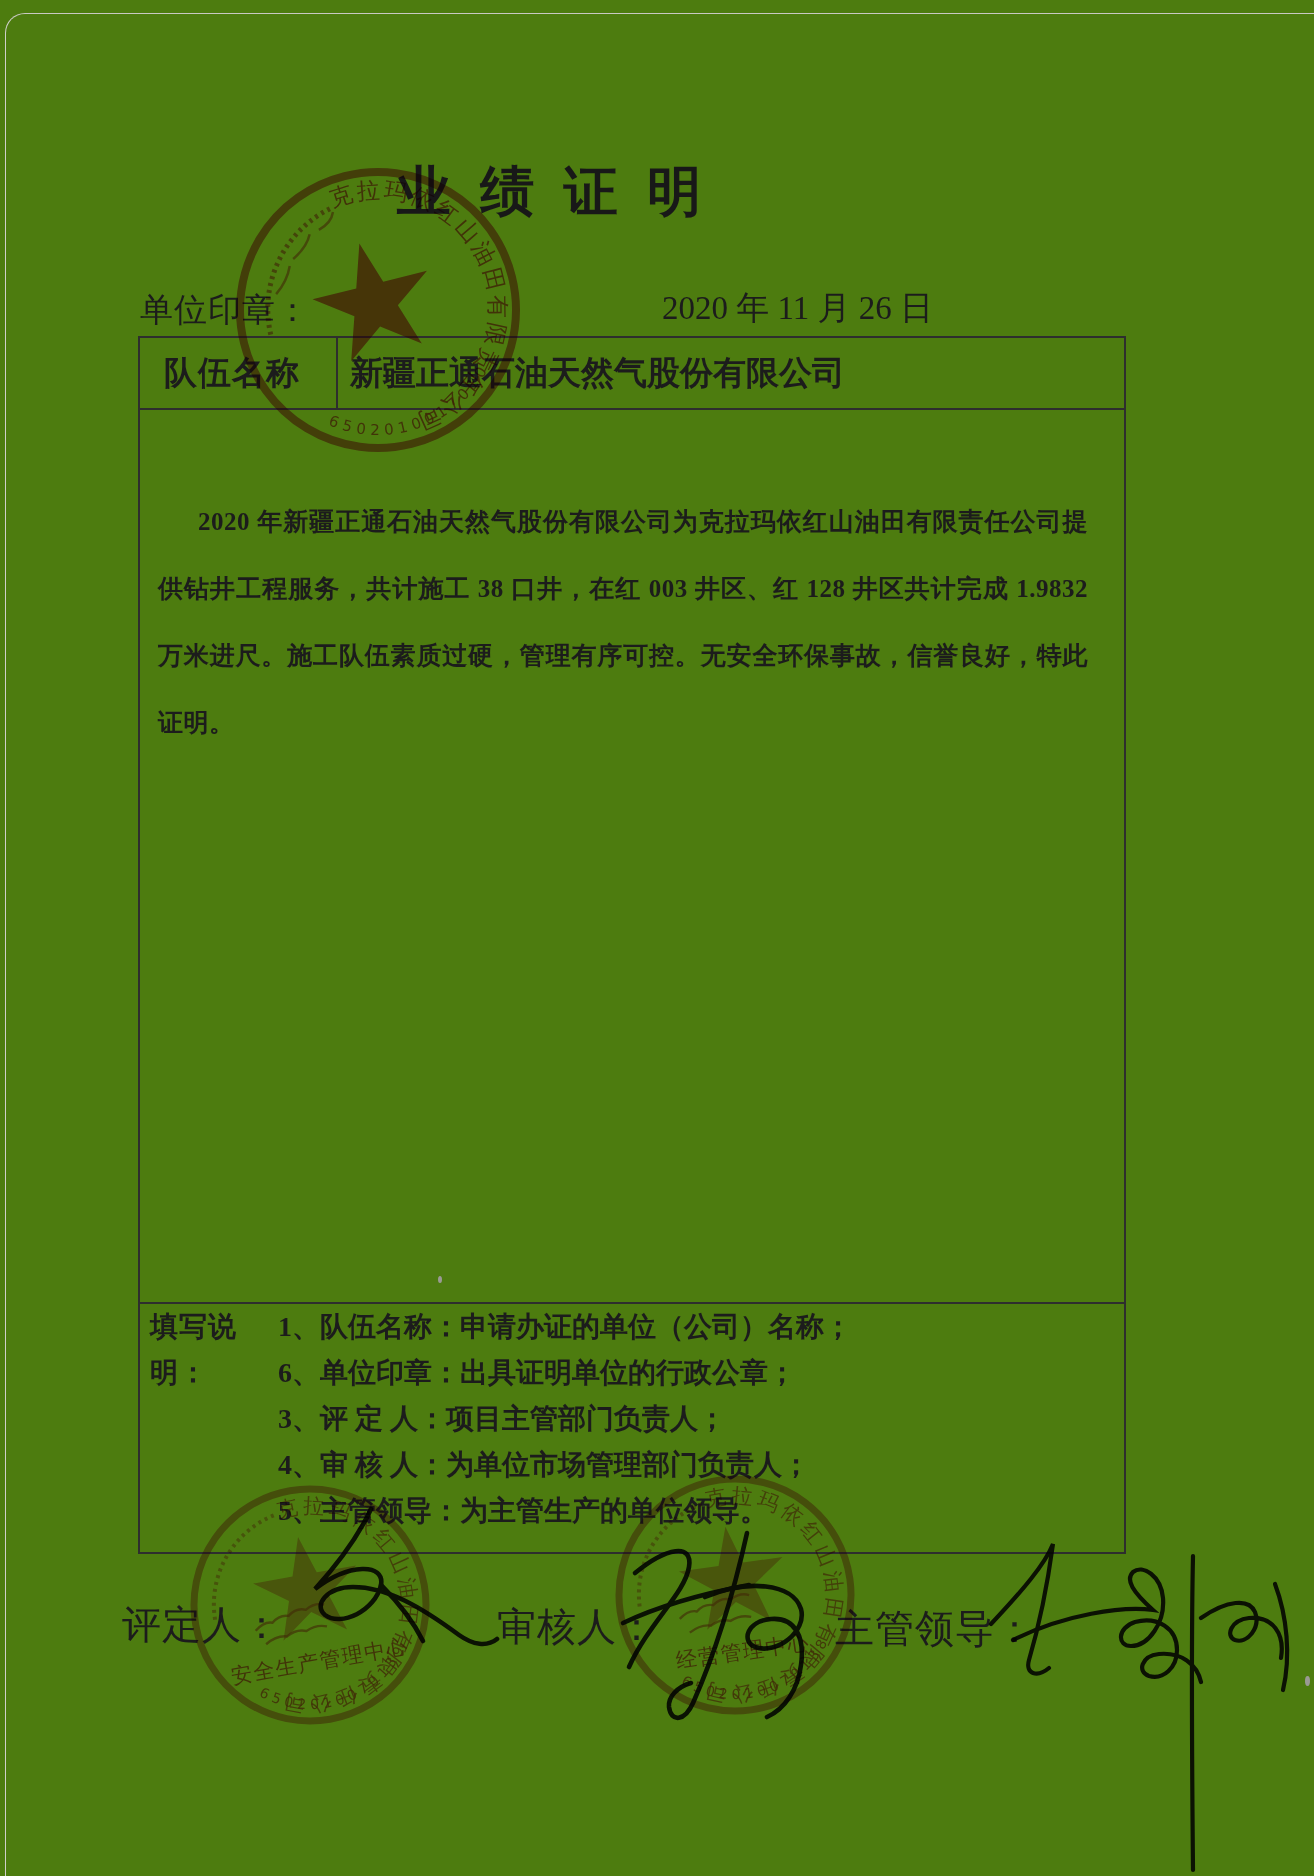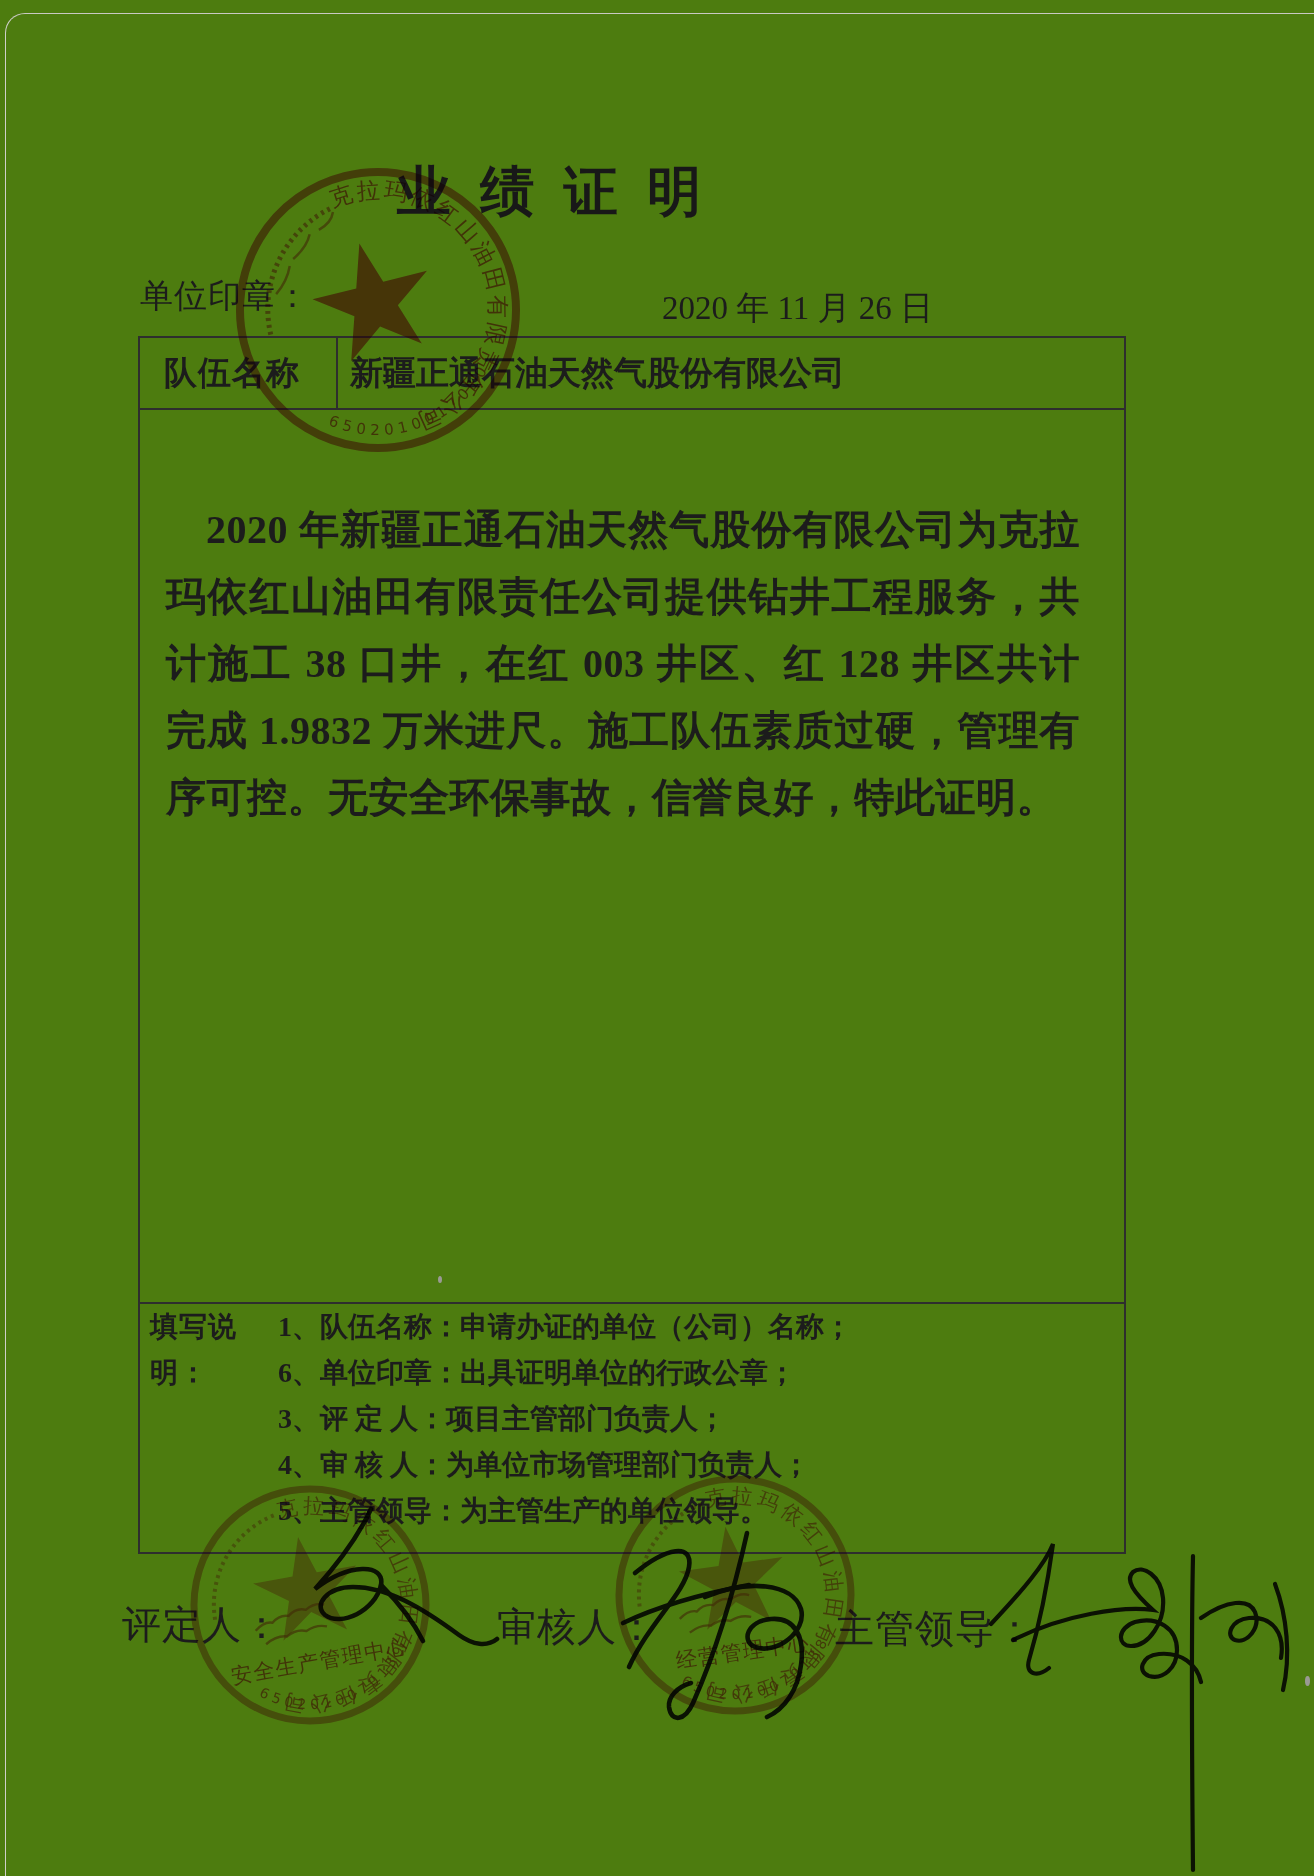--- a/index.html
+++ b/index.html
@@ -19,38 +19,38 @@
     border-top:1px solid #c9c9c3;border-left:1px solid #cfcfc9;
     border-top-left-radius:20px;pointer-events:none;
   }
   .speck{position:absolute;background:#9a9a94;border-radius:50%;}
 
   .doc-title{
     position:absolute;left:100px;top:156px;width:900px;
     text-align:center;font-size:54px;font-weight:bold;
     word-spacing:12px;letter-spacing:2px;color:#181818;
   }
-  .seal-label{position:absolute;left:140px;top:274px;font-size:33px;letter-spacing:1px;text-align:center;}
+  .seal-label{position:absolute;left:140px;top:288px;font-size:33px;letter-spacing:1px;text-align:center;}
   .date-line{position:absolute;left:662px;top:286px;font-size:33px;}
 
   .main-box{
     position:absolute;left:138px;top:336px;width:988px;height:1218px;
     border:2px solid #2e2e2e;box-sizing:border-box;font-weight:bold;
   }
   .row1{display:flex;height:70px;border-bottom:2px solid #2e2e2e;}
   .cell-label{
     width:198px;border-right:2px solid #2e2e2e;box-sizing:border-box;
     font-size:33px;display:flex;align-items:center;padding-left:24px;
     letter-spacing:1px;
   }
   .cell-value{flex:1;font-size:33px;display:flex;align-items:center;padding-left:12px;}
   .body-cell{height:894px;border-bottom:2px solid #2e2e2e;box-sizing:border-box;
     padding:70px 28px 0 10px;}
   .body-cell p{
-    margin:16px;font-size:40px;line-height:67px;text-align:justify;
+    margin:8px;font-size:25px;line-height:67px;text-align:justify;
     text-indent:40px;letter-spacing:0.5px;
   }
   .instr{display:flex;padding:0 0 0 10px;font-size:28px;line-height:46px;}
   .instr-label{width:128px;flex:none;letter-spacing:1px;}
   .instr-items{flex:1;}
   .instr-items div{white-space:nowrap;}
 
   .sig-label{position:absolute;font-size:39px;letter-spacing:1px;}
   .sig-evaluator{left:122px;top:1598px;}
   .sig-reviewer{left:497px;top:1600px;}

